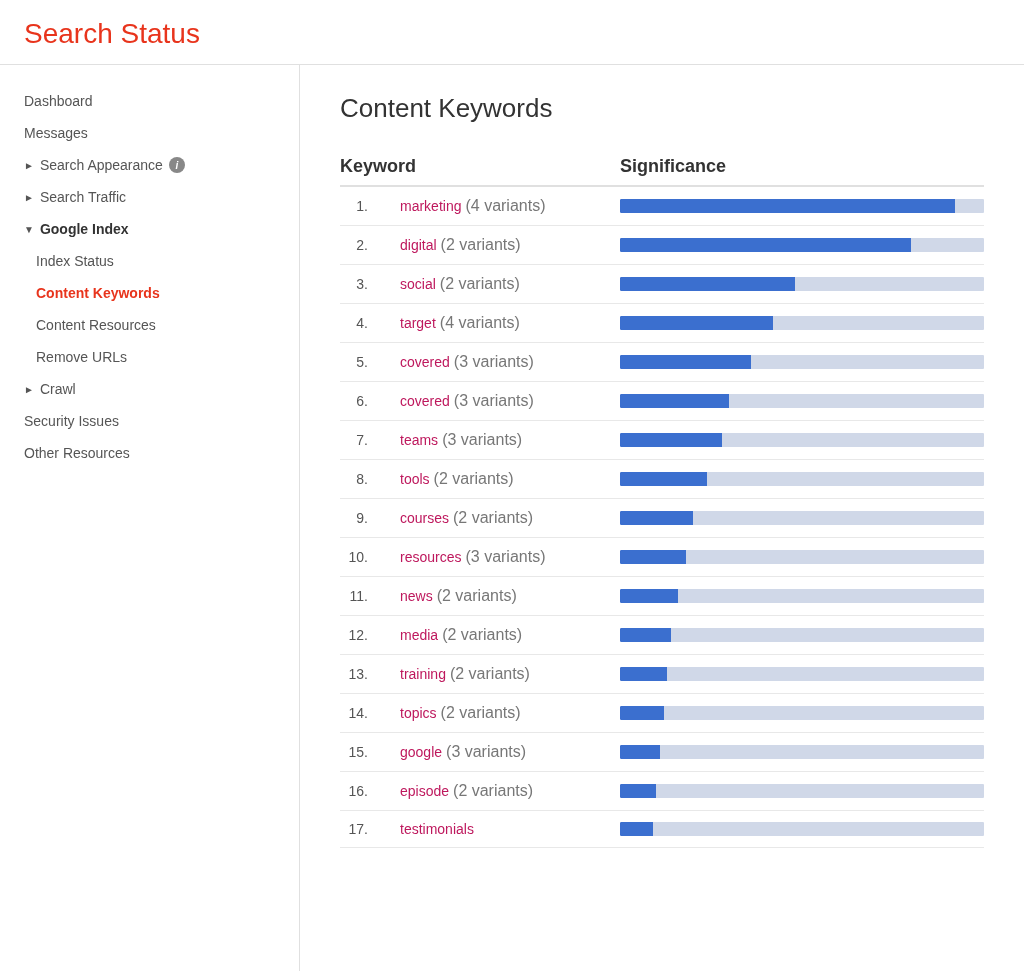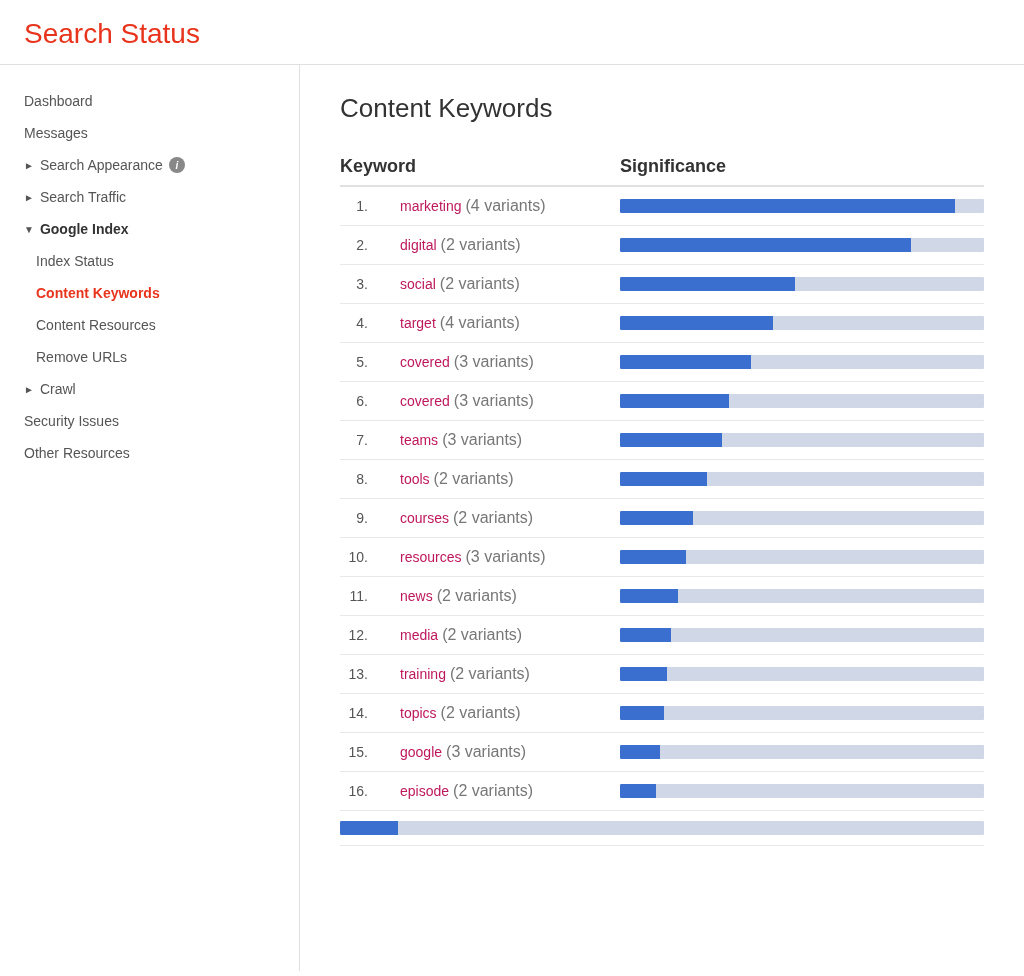--- a/index.html
+++ b/index.html
@@ -364,20 +364,25 @@
             <div class="keyword-cell">
               <span class="keyword-num">16.</span>
               <a class="keyword-link" href="#">episode</a>
               <span class="keyword-variants">(2 variants)</span>
             </div>
             <div class="bar-container">
               <div class="bar-fill" style="width: 10%;"></div>
             </div>
           </div>
           <div class="keyword-row">
+            <div class="keyword-cell">
+              <span class="keyword-num">17.</span>
+              <a class="keyword-link" href="#">testimonials</a>
+              <span class="keyword-variants"></span>
+            </div>
             <div class="bar-container">
               <div class="bar-fill" style="width: 9%;"></div>
             </div>
           </div>
         </div>
     </div>
   </main>
 
 </div>
 

